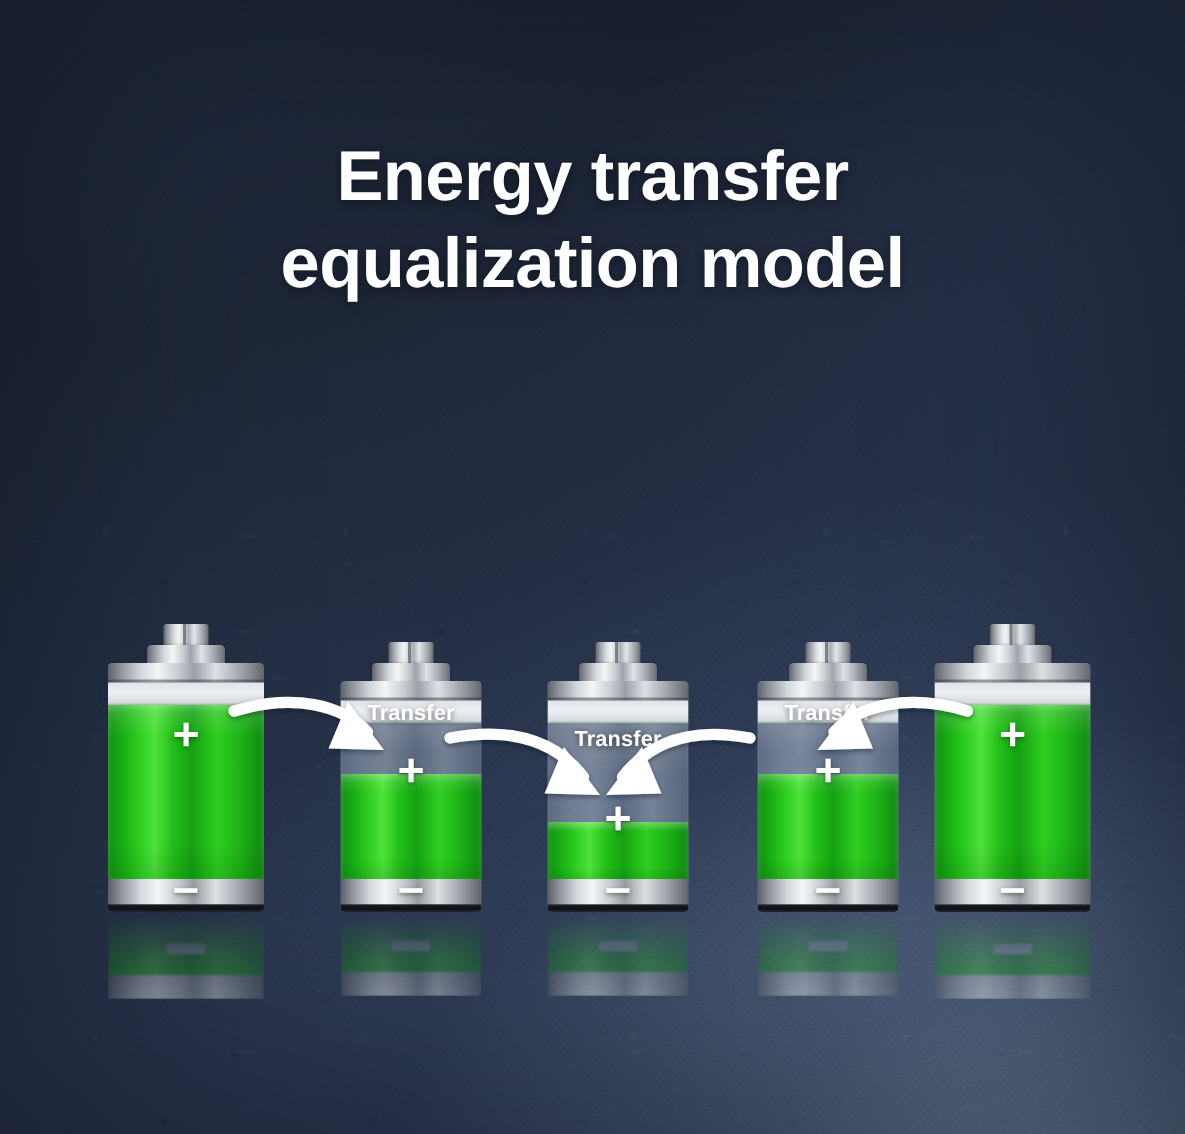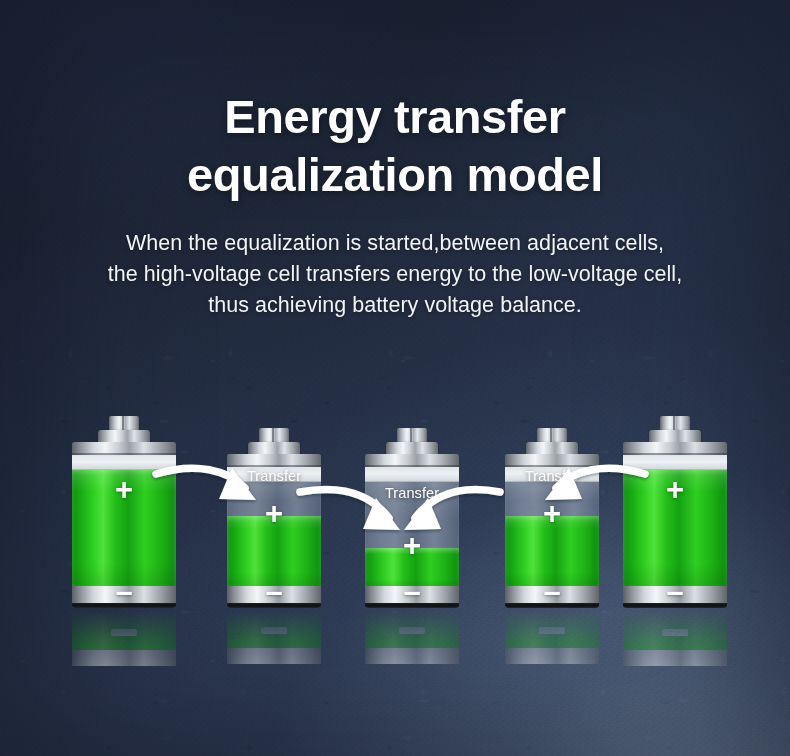--- a/index.html
+++ b/index.html
@@ -176,21 +176,21 @@
     color:#ffffff; font-weight:700; line-height:1;
     text-shadow:0 1px 3px rgba(0,40,0,.45);
     user-select:none;
   }
   .sym.plus { font-size:31px; }
   .sym.minus{ font-size:31px; }
 
   
   .xfer {
     position:absolute; left:50%; transform:translateX(-50%);
-    color:#ffffff; font-size:14.5px; font-weight:400;
+    color:#ffffff; font-size:14.5px; font-weight:700;
     white-space:nowrap; letter-spacing:.1px;
     text-shadow:0 1px 4px rgba(0,0,0,.55);
     user-select:none;
   }
 
   
   .reflection {
     position:absolute; left:0; width:100%;
     transform:scaleY(-1);
     -webkit-mask-image:linear-gradient(to top, rgba(0,0,0,0) 4%, rgba(0,0,0,.50) 55%, rgba(0,0,0,.80) 100%);
@@ -225,25 +225,20 @@
 <div id="stage">
   <div class="bg-noise"></div>
   <div class="bg-grunge"></div>
   <div class="vignette"></div>
 
   <h1 class="headline">
     <span class="l">Energy transfer</span>
     <span class="l">equalization model</span>
   </h1>
 
-  <p class="subcopy">
-    <span class="l">When the equalization is started,between adjacent cells,</span>
-    <span class="l">the high-voltage cell transfers energy to the low-voltage cell,</span>
-    <span class="l">thus achieving battery voltage balance.</span>
-  </p>
 
   <div id="figure">
 
     <div class="battery" style="left:72px; top:416px; width:104px; height:192px;">
       <div class="nub"></div>
       <div class="collar"></div>
       <div class="shell" style="width:104px; height:166px;">
         <div class="shoulder"></div>
         <div class="band"></div>
         <div class="fill" style="top:28px; bottom:22px;"></div>

